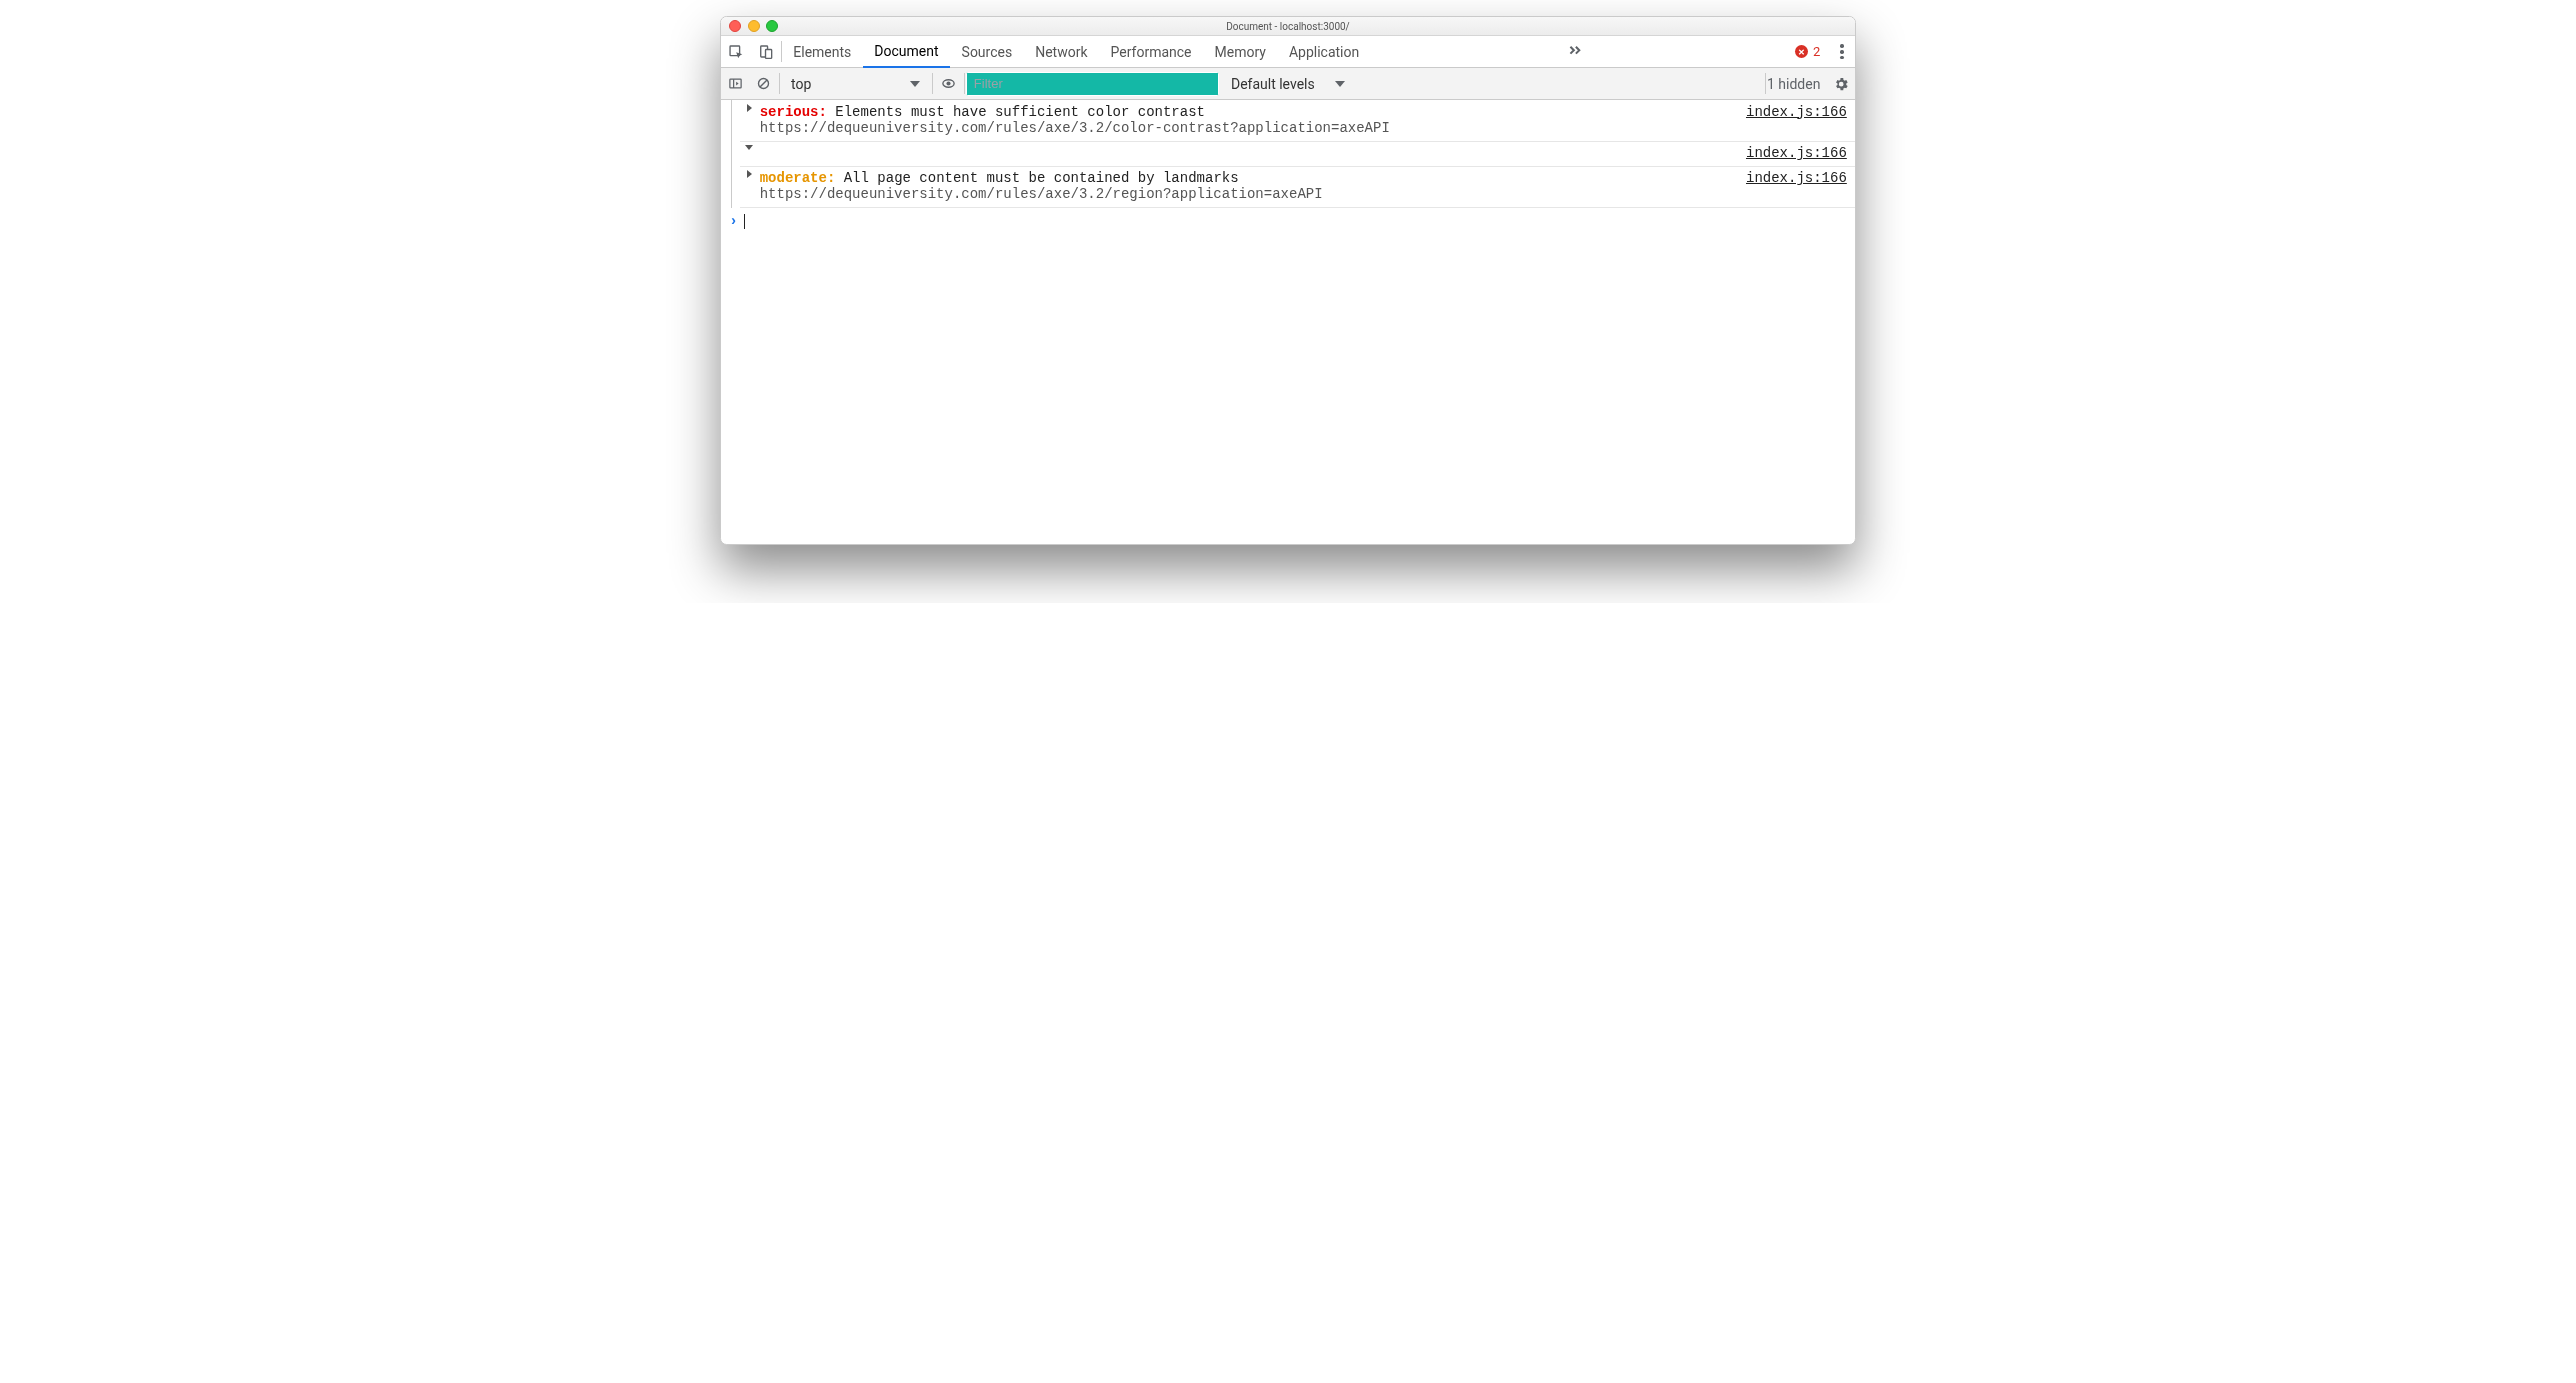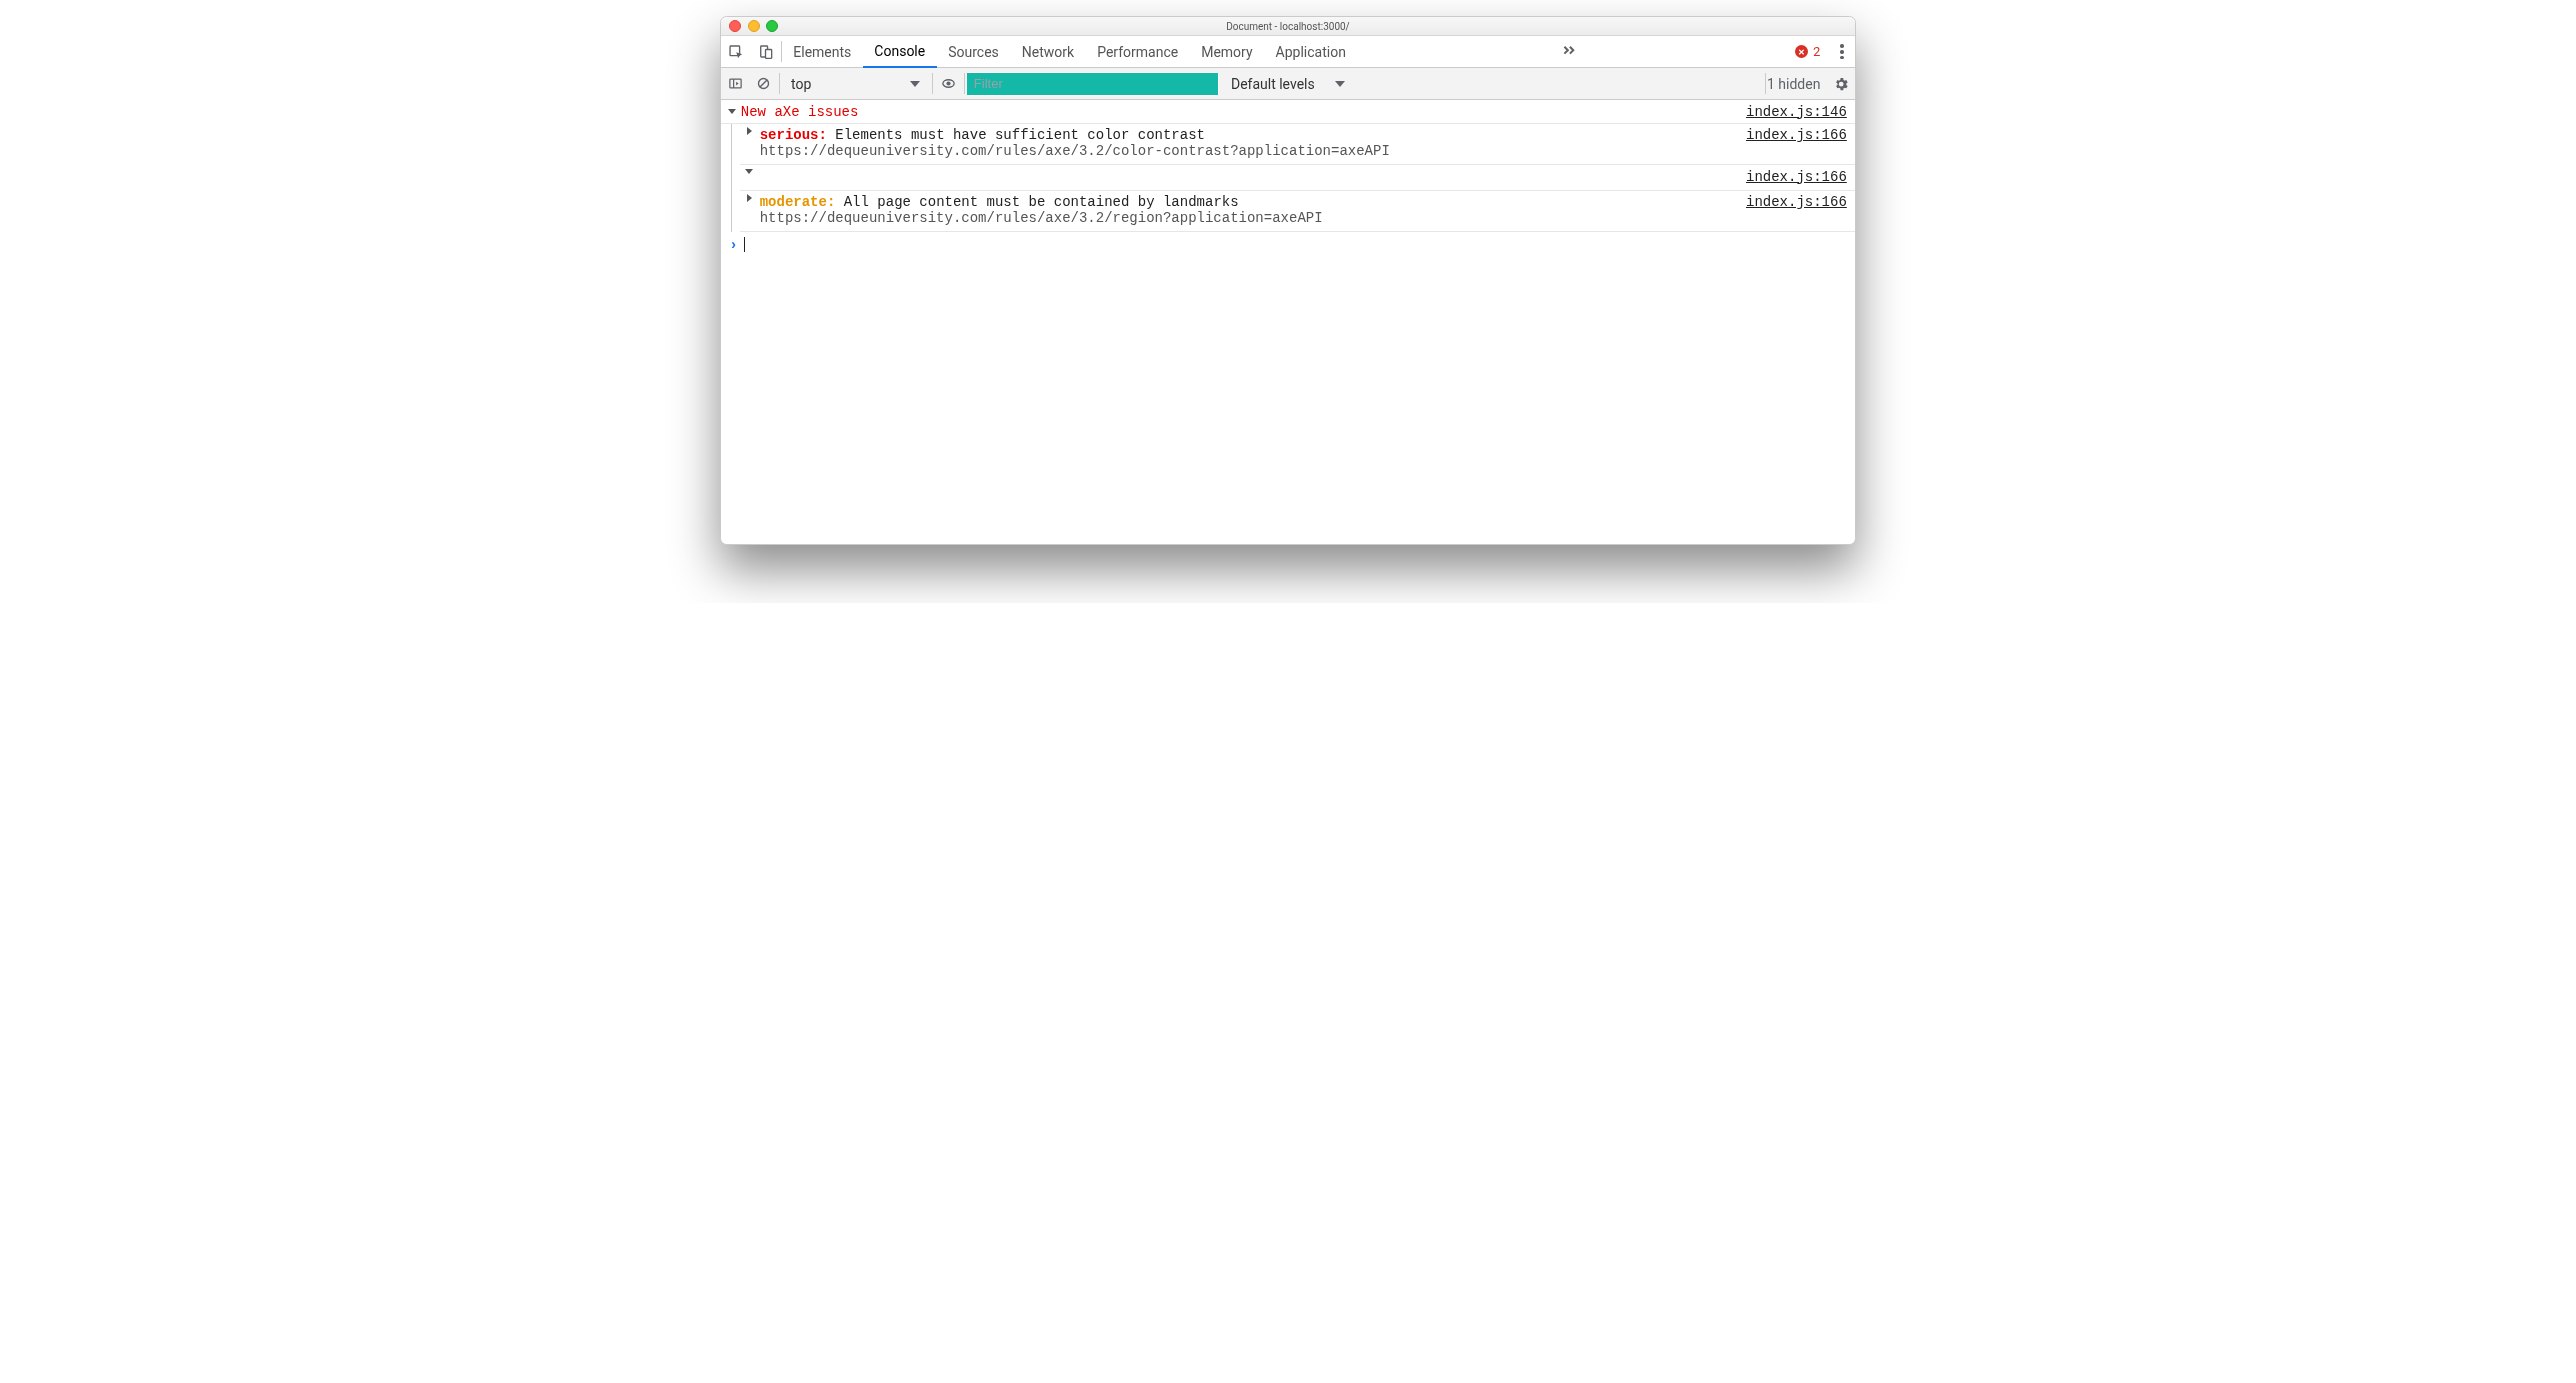--- a/index.html
+++ b/index.html
@@ -103,21 +103,21 @@
       </div>
       <div class="icon-btn">
         <svg viewBox="0 0 24 24" fill="none" stroke="currentColor" stroke-width="2">
           <rect x="4" y="3" width="10" height="16" rx="1"></rect>
           <rect x="11" y="8" width="9" height="13" rx="1" fill="#fff"></rect>
         </svg>
       </div>
     </div>
     <div class="sep"></div>
     <div class="tab">Elements</div>
-    <div class="tab active">Console</div>
+    <div class="tab active">Document</div>
     <div class="tab">Sources</div>
     <div class="tab">Network</div>
     <div class="tab">Performance</div>
     <div class="tab">Memory</div>
     <div class="tab">Application</div>
     <div class="tabs-fill">
       <div class="more-chevrons">
         <svg viewBox="0 0 24 24" fill="none" stroke="currentColor" stroke-width="3">
           <path d="M5 7 L10 12 L5 17"></path>
               <path d="M13 7 L18 12 L13 17"></path>
@@ -173,27 +173,20 @@
     <div class="vsep"></div>
     <div class="hidden-info">1 hidden</div>
     <div class="ctool-btn gear">
       <svg viewBox="0 0 24 24" fill="currentColor">
         <path d="M19.4 13a7.8 7.8 0 000-2l2.1-1.6-2-3.5-2.5 1a7.7 7.7 0 00-1.7-1L15 3h-4l-.3 2.9a7.7 7.7 0 00-1.7 1l-2.5-1-2 3.5L6.6 11a7.8 7.8 0 000 2l-2.1 1.6 2 3.5 2.5-1a7.7 7.7 0 001.7 1L11 21h4l.3-2.9a7.7 7.7 0 001.7-1l2.5 1 2-3.5zM12 15.5A3.5 3.5 0 1115.5 12 3.5 3.5 0 0112 15.5z"></path>
       </svg>
     </div>
   </div>
 
   <div class="console-body">
-    <div class="group-head">
-      <span class="disclosure">
-            <span class="tri-down"></span>
-          </span>
-      <span class="group-title">New aXe issues</span>
-      <span class="src-link">index.js:146</span>
-    </div>
 
     <div class="nest">
 
       <div class="msg">
         <span class="disclosure">
               <span class="tri-right"></span>
             </span>
         <div class="body">
           <span class="sev serious">serious:</span>
           <span>Elements must have sufficient color contrast</span><br>

